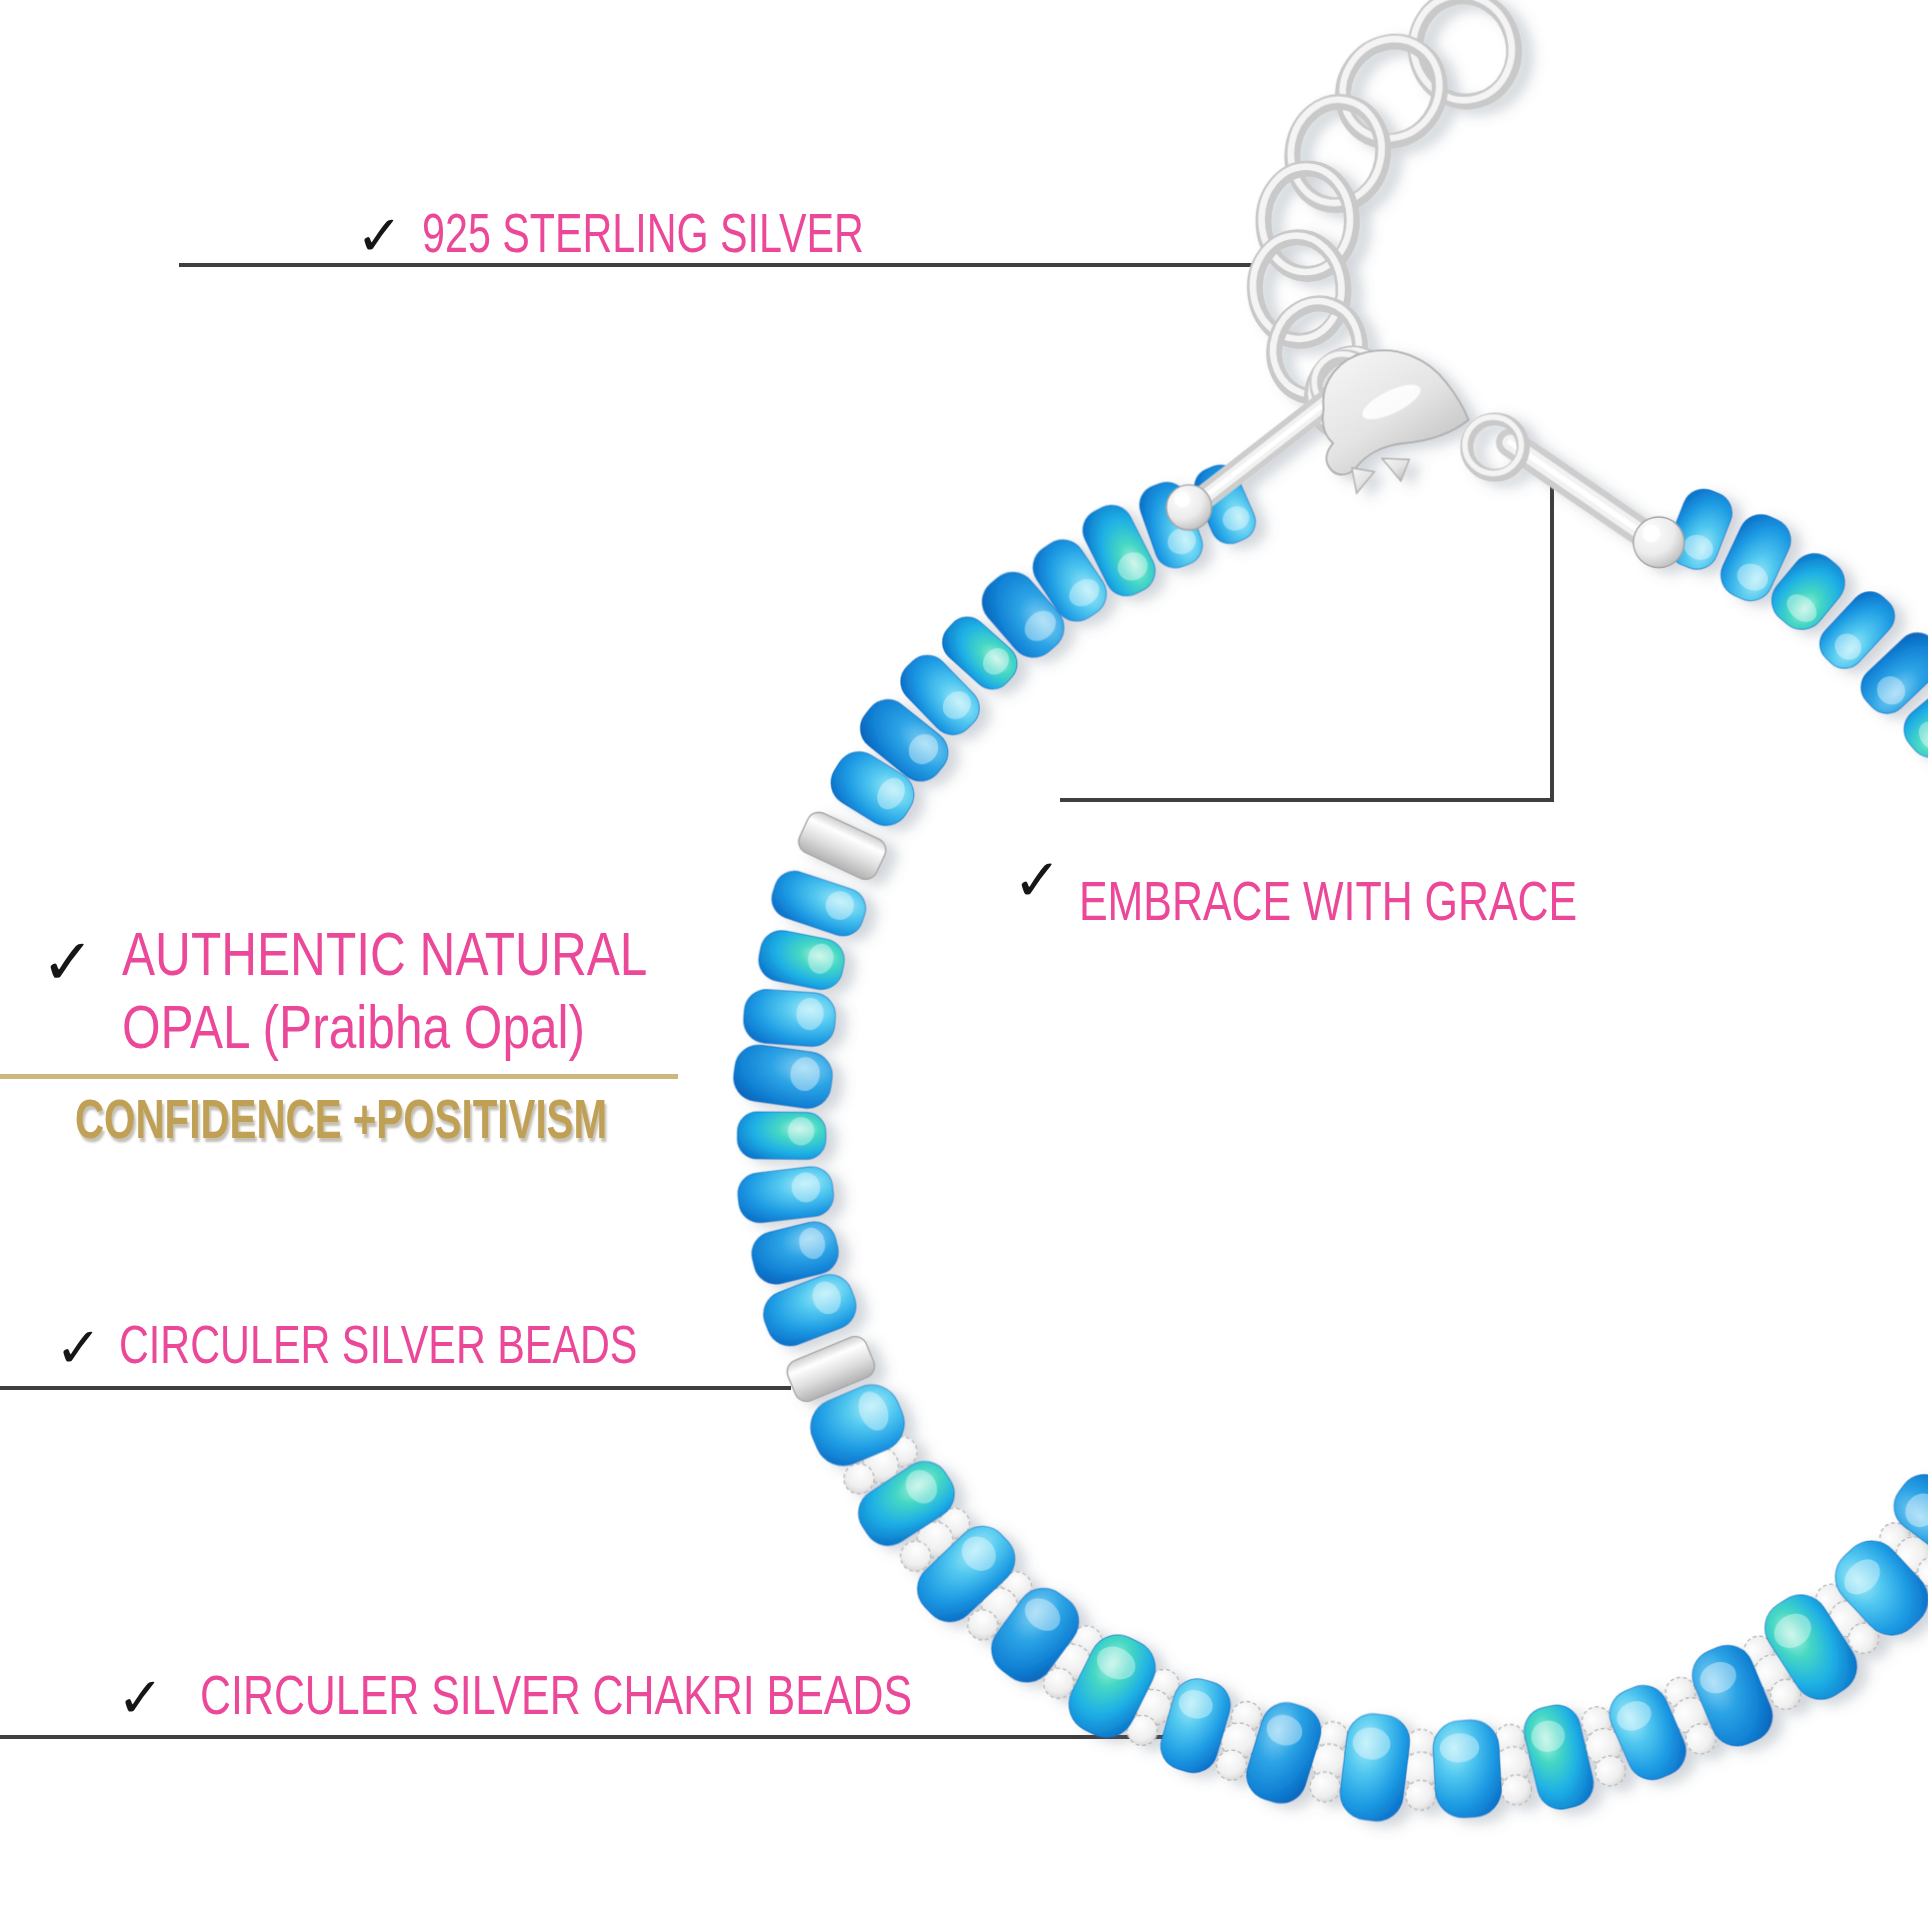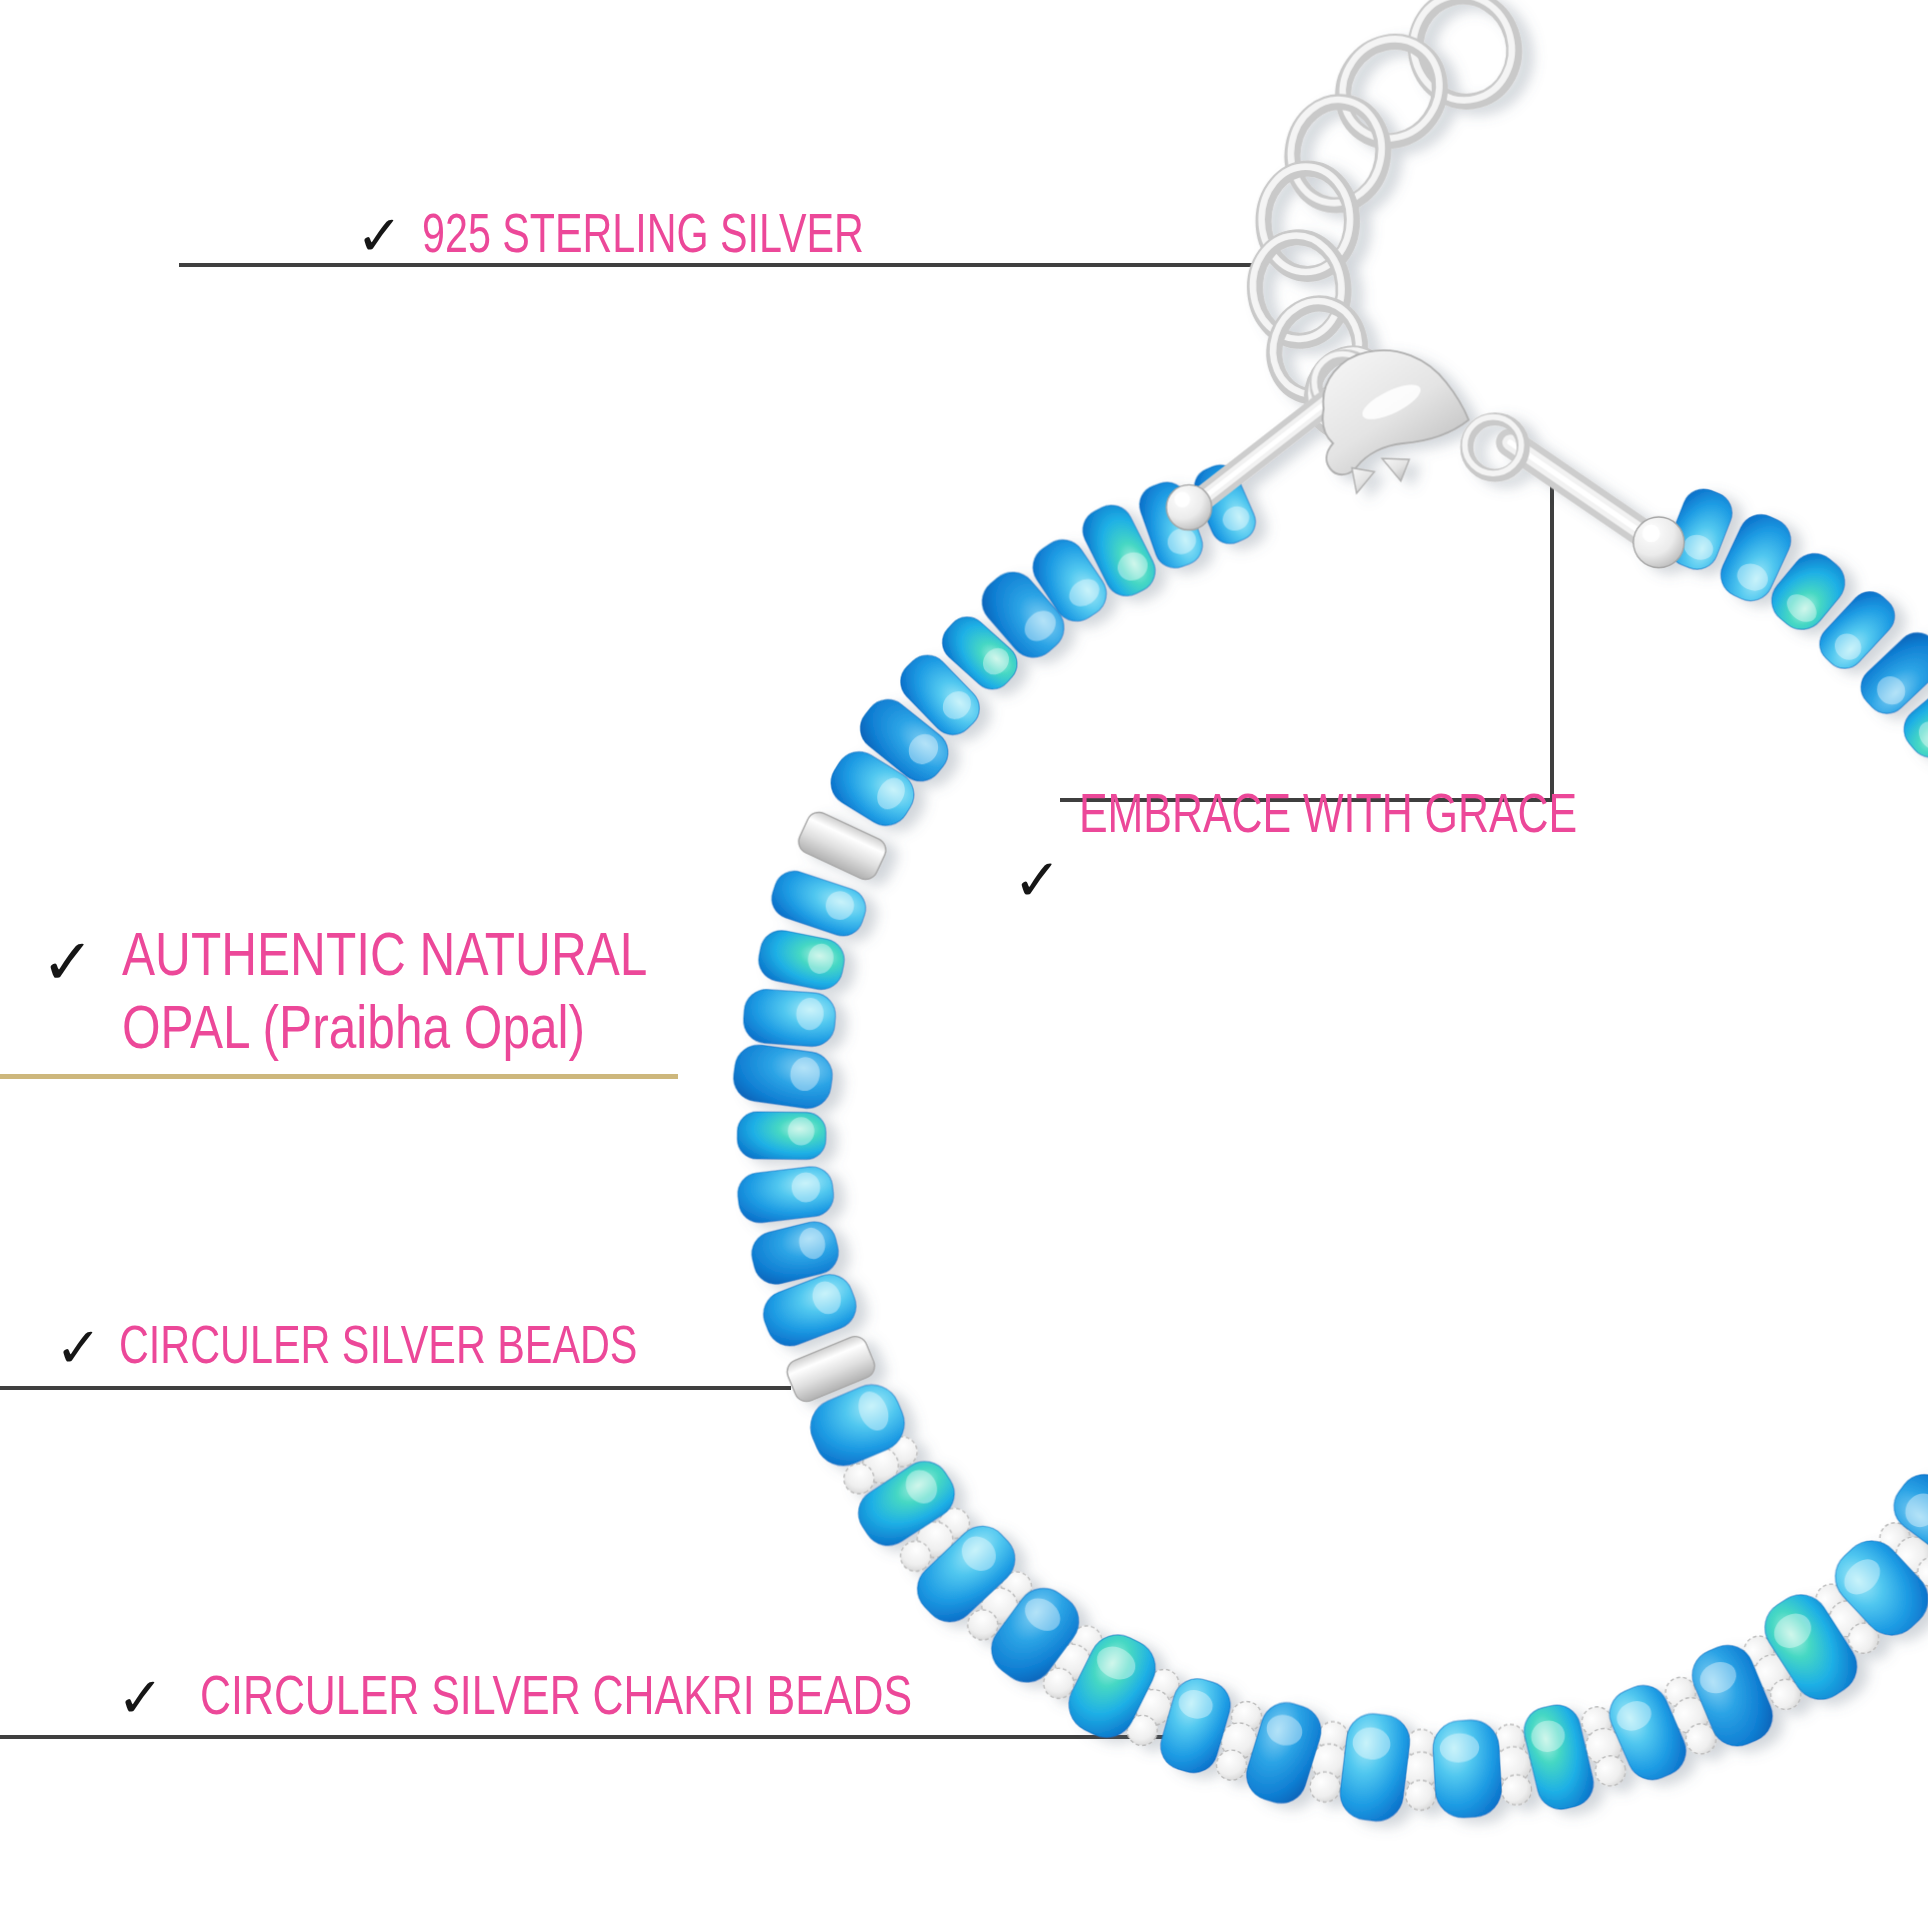--- a/index.html
+++ b/index.html
@@ -10,21 +10,21 @@
   .leader{position:absolute;background:#3f3f3f;z-index:1;}
   .gold-rule{position:absolute;background:#cdb77c;z-index:1;}
   svg.jewel{position:absolute;left:0;top:0;z-index:2;}
   .callout{position:absolute;z-index:3;color:#ec4899;white-space:nowrap;}
   .chk{position:absolute;z-index:3;color:#161616;font-weight:400;}
   .cx{display:inline-block;transform:scaleX(0.78);transform-origin:0 50%;white-space:nowrap;}
   .cx75{display:inline-block;transform:scaleX(0.75);transform-origin:0 50%;white-space:nowrap;}
   .cx72{display:inline-block;transform:scaleX(0.72);transform-origin:0 50%;white-space:nowrap;}
   .c-sterling{left:422px;top:206px;font-size:55px;line-height:55px;}
   .k-sterling{left:356px;top:203px;font-size:56px;}
-  .c-clasp{left:1079px;top:784px;font-size:55px;line-height:58px;}
+  .c-clasp{left:1079px;top:872px;font-size:55px;line-height:58px;}
   .k-clasp{left:1013px;top:846px;font-size:58px;}
   .c-authentic{left:122px;top:917px;font-size:62px;line-height:73px;}
   .k-authentic{left:41px;top:925px;font-size:64px;}
   .c-tagline{left:75px;top:1091px;font-size:56px;line-height:56px;font-weight:bold;color:#bfa055;
              text-shadow:2.8px 3.8px 2.8px rgba(85,75,45,0.35);}
   .c-silver{left:119px;top:1317px;font-size:53px;line-height:55px;}
   .k-silver{left:55px;top:1315px;font-size:56px;}
   .c-chakri{left:200px;top:1668px;font-size:55px;line-height:55px;}
   .k-chakri{left:117px;top:1665px;font-size:56px;}
 </style>
@@ -396,20 +396,23 @@
   <div class="callout c-clasp">
     <div><span class="cx">EMBRACE WITH GRACE</span></div>
   </div>
 
   <span class="chk k-authentic">✓</span>
   <div class="callout c-authentic">
     <div><span class="cx" style="transform:scaleX(0.8);">AUTHENTIC NATURAL</span></div>
     <div><span class="cx" style="transform:scaleX(0.8);">OPAL (Praibha Opal)</span></div>
   </div>
 
+  <div class="callout c-tagline">
+    <span class="cx72">CONFIDENCE +POSITIVISM</span>
+  </div>
 
   <span class="chk k-silver">✓</span>
   <div class="callout c-silver">
     <span class="cx">CIRCULER SILVER BEADS</span>
   </div>
 
   <span class="chk k-chakri">✓</span>
   <div class="callout c-chakri">
     <span class="cx">CIRCULER SILVER CHAKRI BEADS</span>
   </div>

